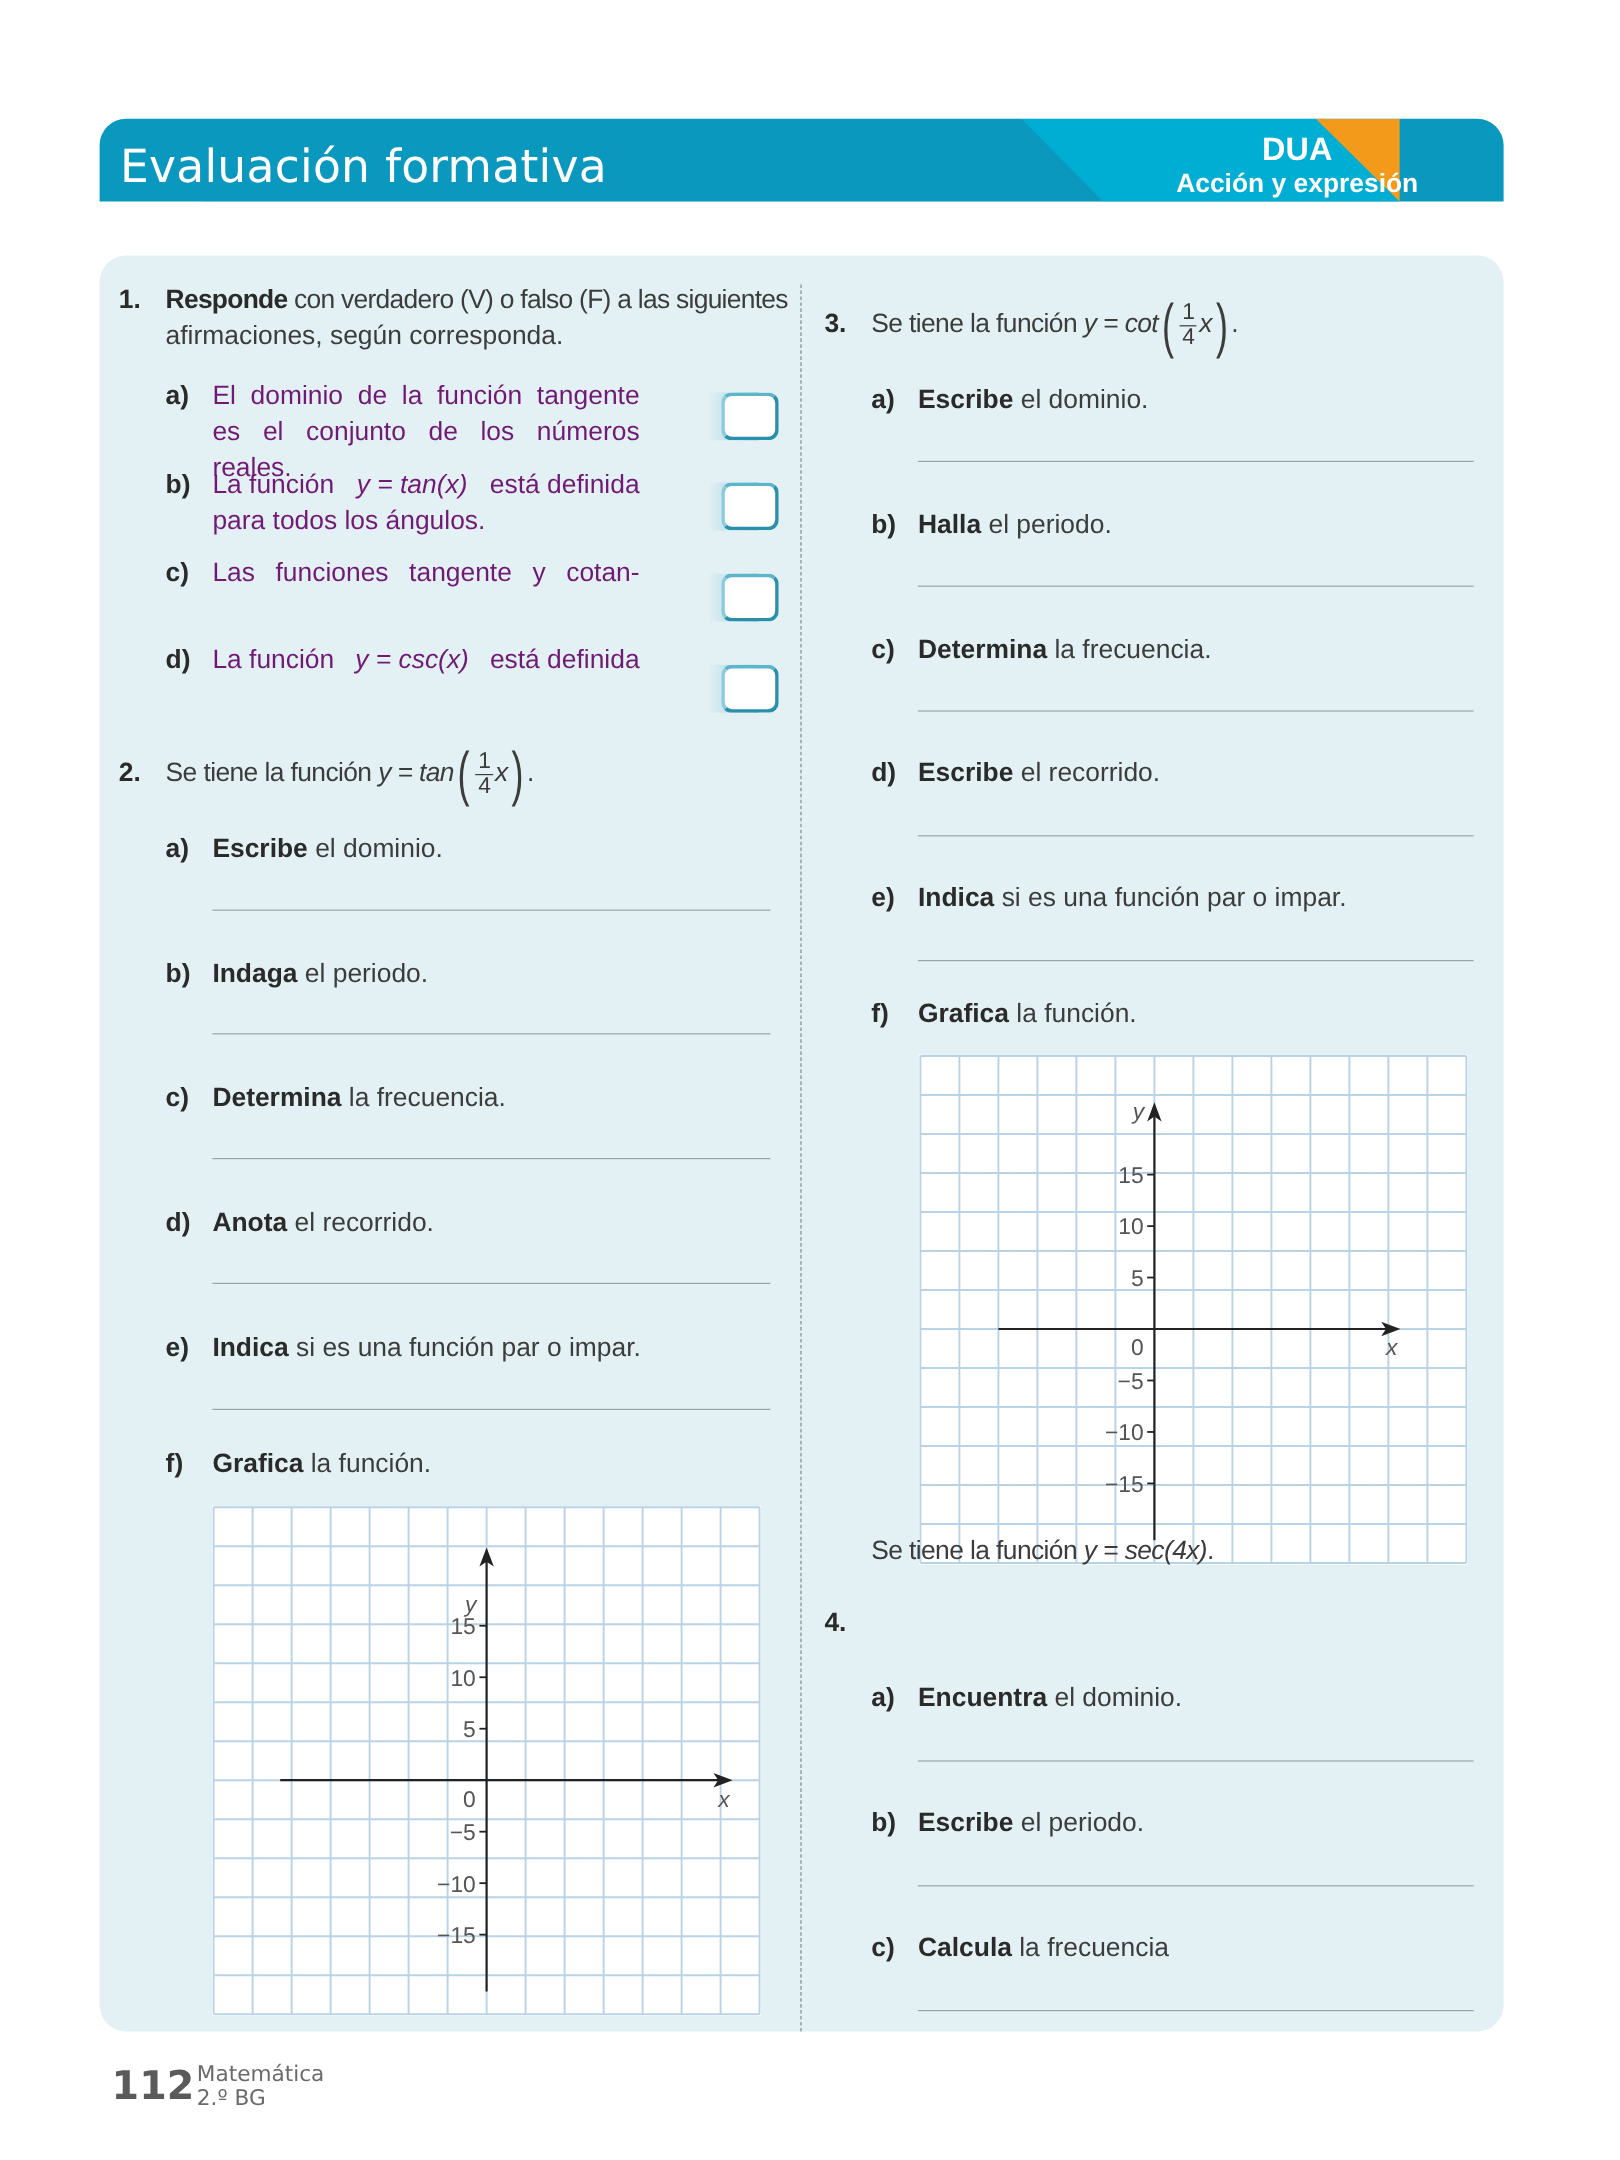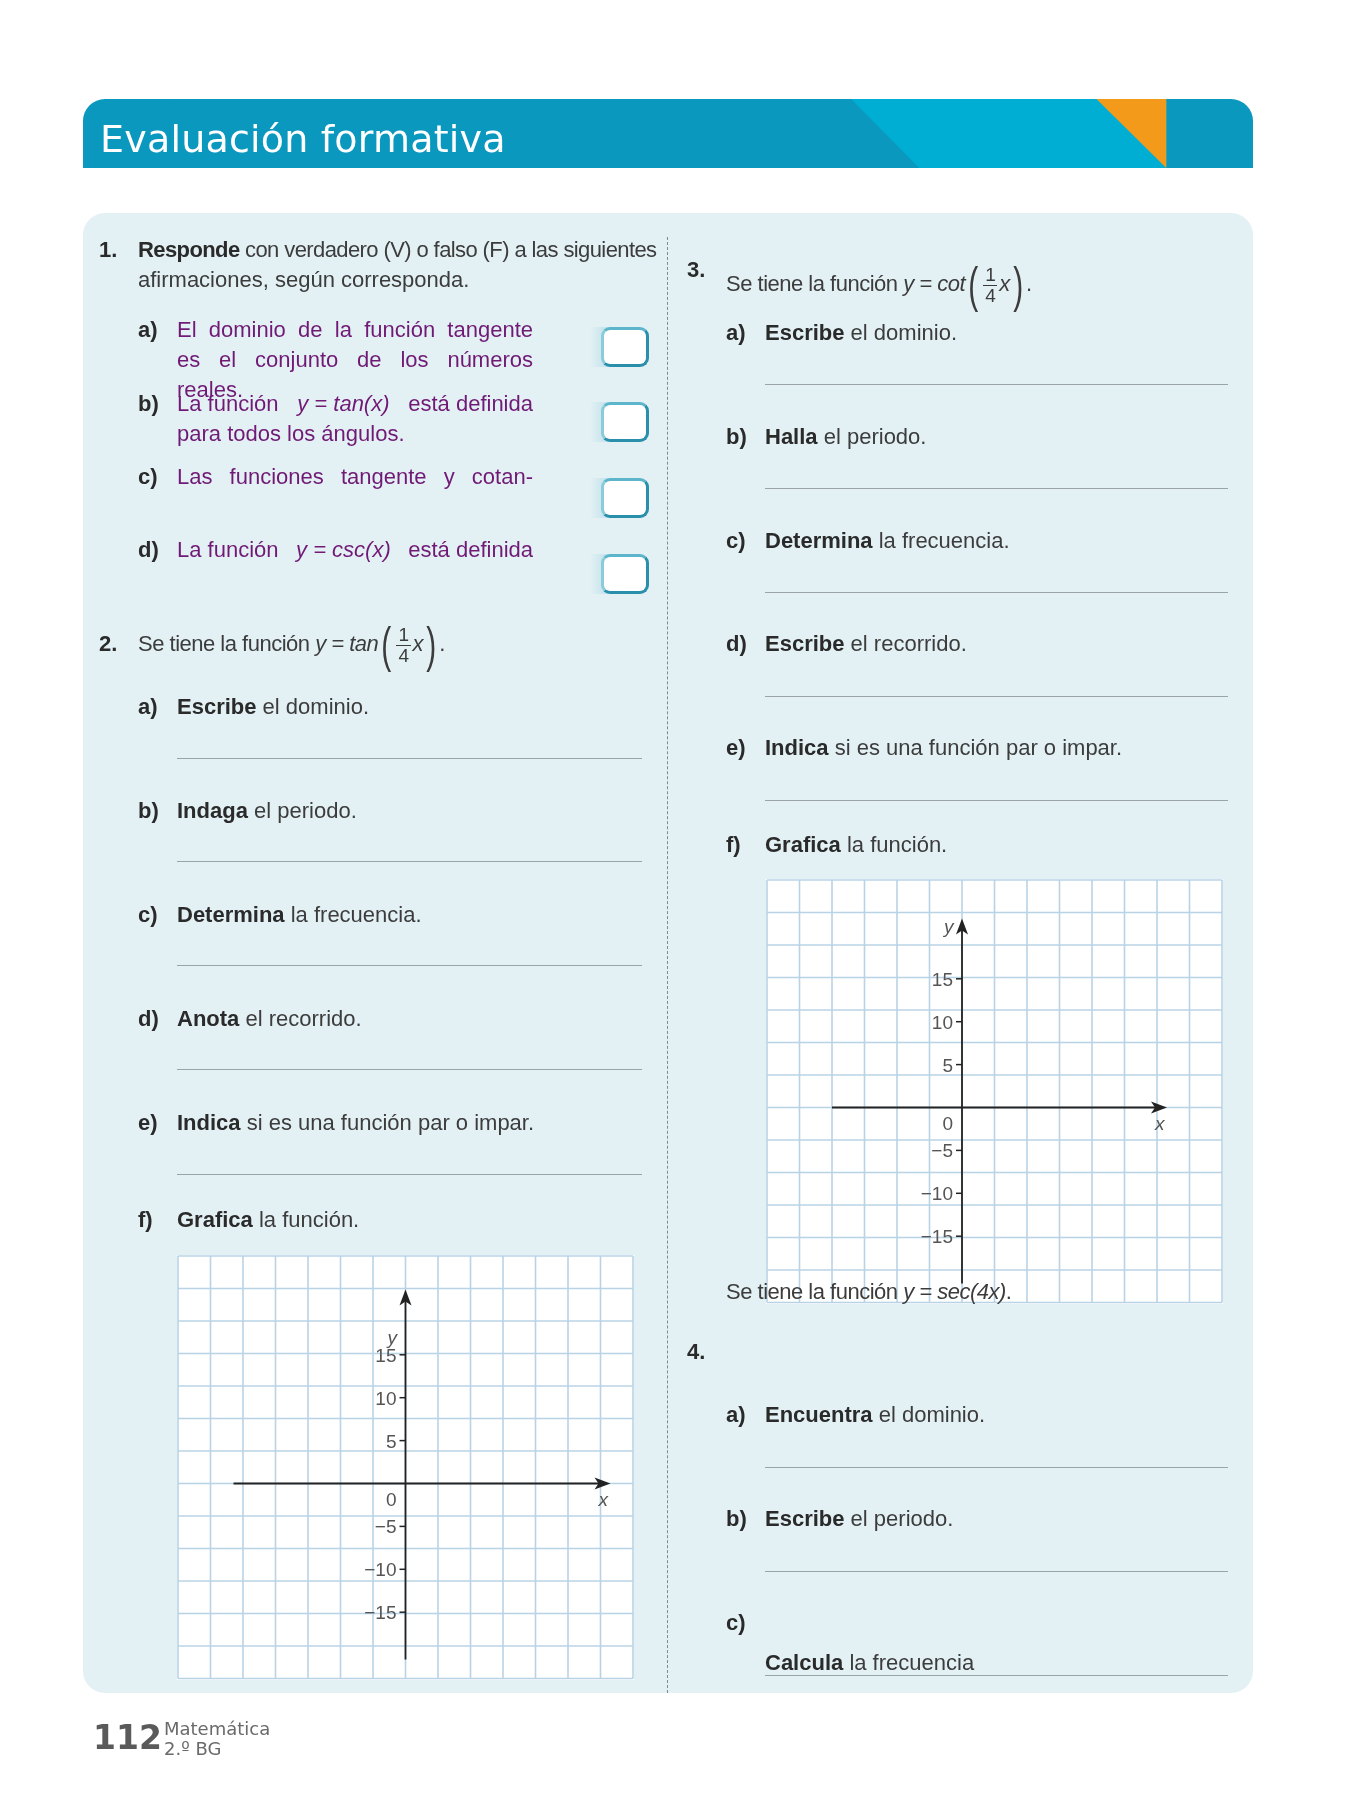--- a/index.html
+++ b/index.html
@@ -64,20 +64,24 @@
 </head>
 <body>
 
 <div class="header">
   <svg class="band" width="1170" height="81" viewBox="0 0 1170 81">
     <rect x="0" y="0" width="1170" height="81" fill="#0a98be"></rect>
     <polygon points="800,0 1170,0 1170,81 880,81" fill="#00aed3"></polygon>
     <polygon points="1088,0 1170,0 1170,81" fill="#f39a1b"></polygon>
   </svg>
   <div class="header-title">Evaluación formativa</div>
+  <div class="dua-box">
+    <div class="dua-title">DUA</div>
+    <div class="dua-sub">Acción y expresión</div>
+  </div>
 </div>
 
 <div class="panel"></div>
 <div class="divider"></div>
 
 <div>
   <div class="txt num" style="left:99px; top:235px;">1.</div>
   <div class="txt" style="left:138px; top:235px; letter-spacing:-0.6px;"><span class="b">Responde</span><span> con verdadero (V) o falso (F) a las siguientes</span></div>
   <div class="txt" style="left:138px; top:265px;text-align:center;">afirmaciones, según corresponda.</div>
 
@@ -198,21 +202,21 @@
         <line x1="222.5" y1="357.2" x2="228.5" y2="357.2" stroke="#222" stroke-width="1.5"></line>
         <text x="219.5" y="364.2" text-anchor="end" font-size="19" fill="#555" font-family="Liberation Sans, sans-serif">−15</text>
         <text x="421.5" y="250.5" font-size="19" font-style="italic" fill="#555" font-family="Liberation Sans, sans-serif">x</text>
         <text x="210.5" y="88.5" font-size="19" font-style="italic" fill="#555" font-family="Liberation Sans, sans-serif">y</text>
       </svg>
     </div>
 </div>
 
 <div>
   <div class="txt num" style="left:687px; top:255px;">3.</div>
-  <div class="txt" style="left:726px; top:254px; line-height:60px; letter-spacing:-0.5px;">
+  <div class="txt" style="left:726px; top:240px; line-height:60px; letter-spacing:-0.5px;">
     <span>Se tiene la función </span><i>y = cot</i><span class="paren">(</span><span class="frac"><span class="n">1</span><span class="d">4</span></span><i>x</i><span class="paren">)</span><span>.</span>
   </div>
 
   <div class="lbl" style="left:726px; top:318px;">a)</div>
   <div class="txt" style="left:765px; top:318px;"><span class="b">Escribe</span><span> el dominio.</span></div>
   <div class="answer-line" style="left:765px; top:384px; width:463px;"></div>
 
   <div class="lbl" style="left:726px; top:422px;">b)</div>
   <div class="txt" style="left:765px; top:422px;"><span class="b">Halla</span><span> el periodo.</span></div>
   <div class="answer-line" style="left:765px; top:488px; width:463px;"></div>
@@ -292,21 +296,21 @@
 
   <div class="lbl" style="left:726px; top:1400px;">a)</div>
   <div class="txt" style="left:765px; top:1400px;"><span class="b">Encuentra</span><span> el dominio.</span></div>
   <div class="answer-line" style="left:765px; top:1467px; width:463px;"></div>
 
   <div class="lbl" style="left:726px; top:1504px;">b)</div>
   <div class="txt" style="left:765px; top:1504px;"><span class="b">Escribe</span><span> el periodo.</span></div>
   <div class="answer-line" style="left:765px; top:1571px; width:463px;"></div>
 
   <div class="lbl" style="left:726px; top:1608px;">c)</div>
-  <div class="txt" style="left:765px; top:1648px;"><span class="b">Calcula</span><span> la frecuencia</span></div>
+  <div class="txt" style="left:765px; top:1608px;"><span class="b">Calcula</span><span> la frecuencia</span></div>
   <div class="answer-line" style="left:765px; top:1675px; width:463px;"></div>
 </div>
 
 <div class="footer-num">112</div>
 <div class="footer-sub">
   <div>Matemática</div>
   <div>2.º BG</div>
 </div>
 
 </body></html>

